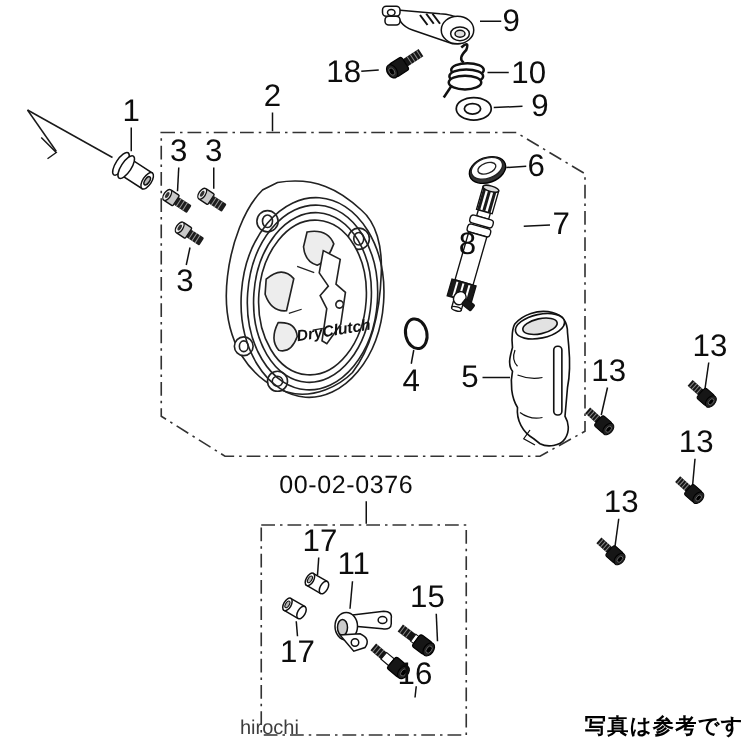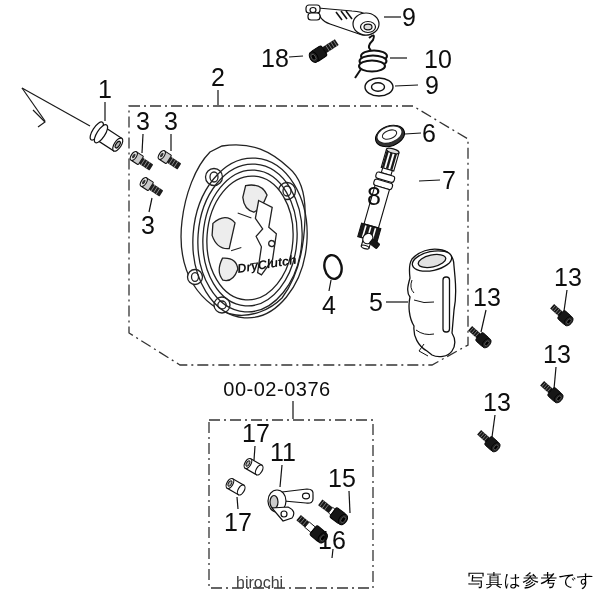--- a/index.html
+++ b/index.html
@@ -11,25 +11,25 @@
   .callout{
     position:absolute;transform:translate(-50%,-50%);
     font-size:25px;color:#0d0d0d;line-height:1;white-space:nowrap;
     font-family:"Liberation Sans", sans-serif;
   }
   .kitnum{
     position:absolute;transform:translate(-50%,-50%);
     font-size:20px;color:#0d0d0d;letter-spacing:0.5px;white-space:nowrap;
   }
   .watermark{
-    position:absolute;left:192px;top:574px;font-size:16px;color:#3d3d3d;white-space:nowrap;margin-left:44px;
+    position:absolute;left:192px;top:574px;font-size:16px;color:#3d3d3d;white-space:nowrap;
   }
   .photonote{
     position:absolute;right:5px;top:569px;font-size:17px;color:#000;
-    letter-spacing:1px;white-space:nowrap;
+    letter-spacing:1px;white-space:nowrap;font-weight:bold;
   }
 </style>
 </head>
 <body>
 
 <div class="canvas">
 
 <svg class="diagram" width="600" height="600" viewBox="0 0 600 600">
   <defs>
     <g id="def-bolt13">
@@ -258,21 +258,21 @@
 <div class="callout" style="left:218px;top:77px">2</div>
 <div class="callout" style="left:143px;top:121px">3</div>
 <div class="callout" style="left:171px;top:121px">3</div>
 <div class="callout" style="left:148px;top:225px">3</div>
 <div class="callout" style="left:329px;top:305px">4</div>
 <div class="callout" style="left:376px;top:302px">5</div>
 <div class="callout" style="left:429px;top:133px">6</div>
 <div class="callout" style="left:449px;top:180px">7</div>
 <div class="callout" style="left:374px;top:196px">8</div>
 <div class="callout" style="left:409px;top:17px">9</div>
-<div class="callout" style="left:438px;top:59px">10</div>
+<div class="callout" style="left:423px;top:59px">10</div>
 <div class="callout" style="left:432px;top:85px">9</div>
 <div class="callout" style="left:283px;top:452px">11</div>
 <div class="callout" style="left:487px;top:297px">13</div>
 <div class="callout" style="left:568px;top:277px">13</div>
 <div class="callout" style="left:557px;top:354px">13</div>
 <div class="callout" style="left:497px;top:402px">13</div>
 <div class="callout" style="left:275px;top:58px">18</div>
 <div class="callout" style="left:342px;top:478px">15</div>
 <div class="callout" style="left:332px;top:540px">16</div>
 <div class="callout" style="left:256px;top:433px">17</div>

